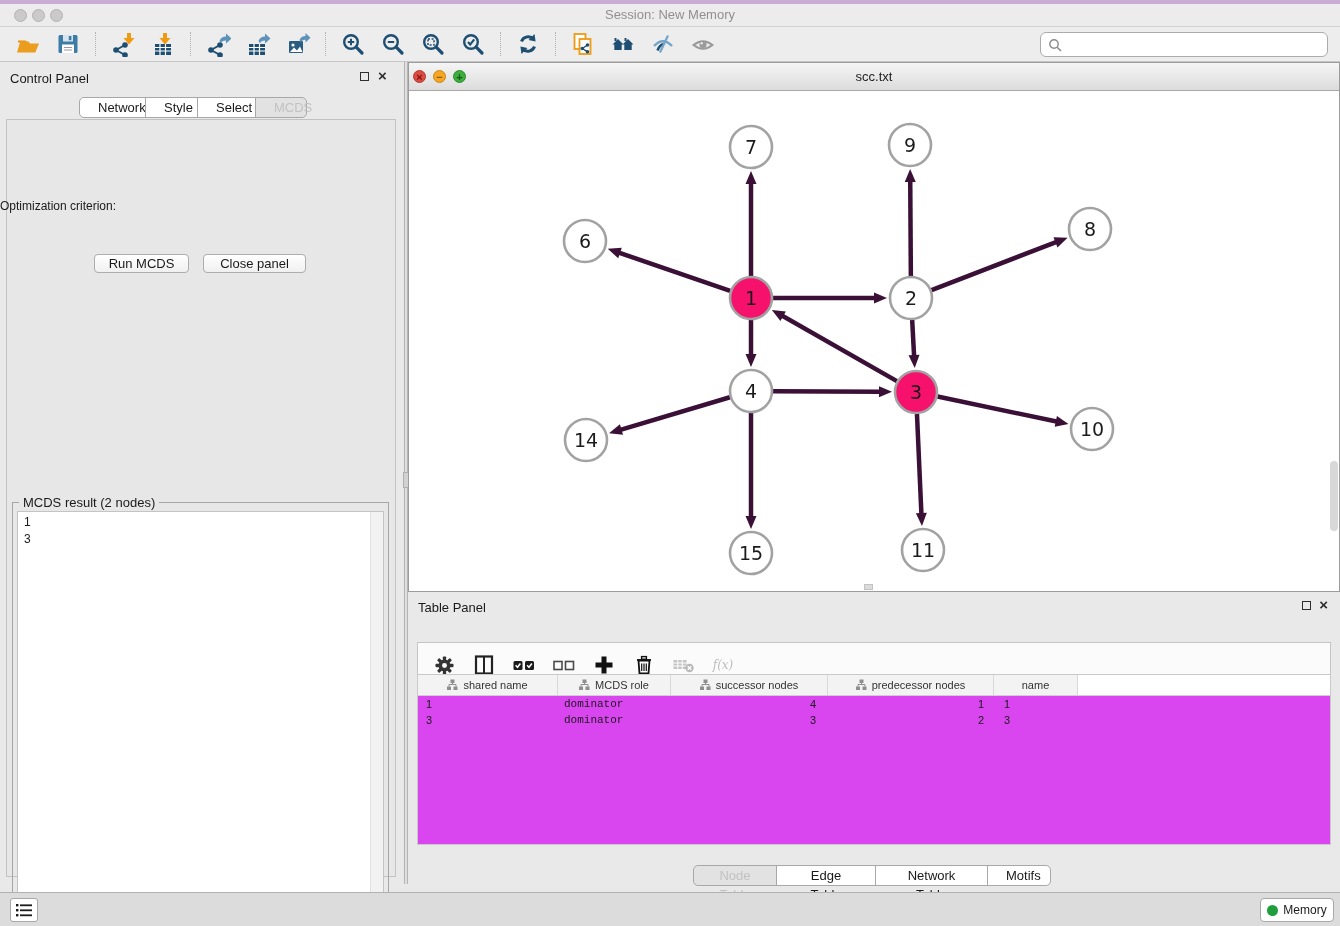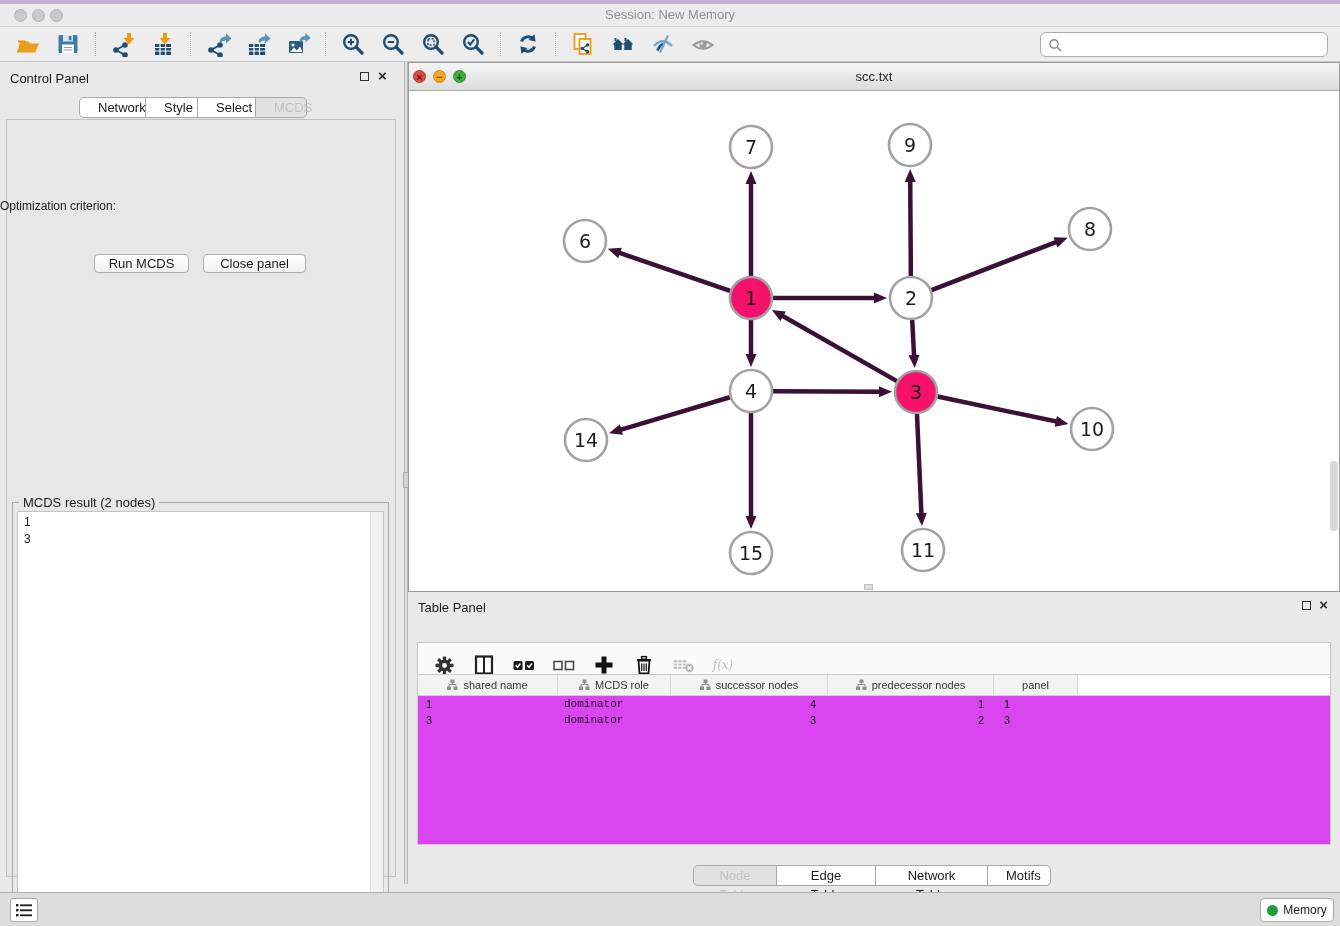--- a/index.html
+++ b/index.html
@@ -450,21 +450,21 @@
             <g fill="#8E8E8E">
               <rect x="3.5" y="0.5" width="4" height="3.5"></rect>
               <rect x="0" y="7.5" width="4" height="3.5"></rect>
               <rect x="6.5" y="7.5" width="4" height="3.5"></rect>
             </g>
             <path d="M5.5 4 v1.5 M2 7.5 V5.5 h7 v2" stroke="#8E8E8E" fill="none" stroke-width="1"></path>
           </svg>
           <span>predecessor nodes</span>
         </div>
         <div class="hcell w4">
-          <span>panel</span>
+          <span>name</span>
         </div>
         <div class="hcell hfill"></div>
       </div>
     <div id="tp-rows">
         <div class="trow">
           <div class="tcell c0">1</div>
           <div class="tcell c1">dominator</div>
           <div class="tcell c2">4</div>
           <div class="tcell c3">1</div>
           <div class="tcell c4">1</div>

